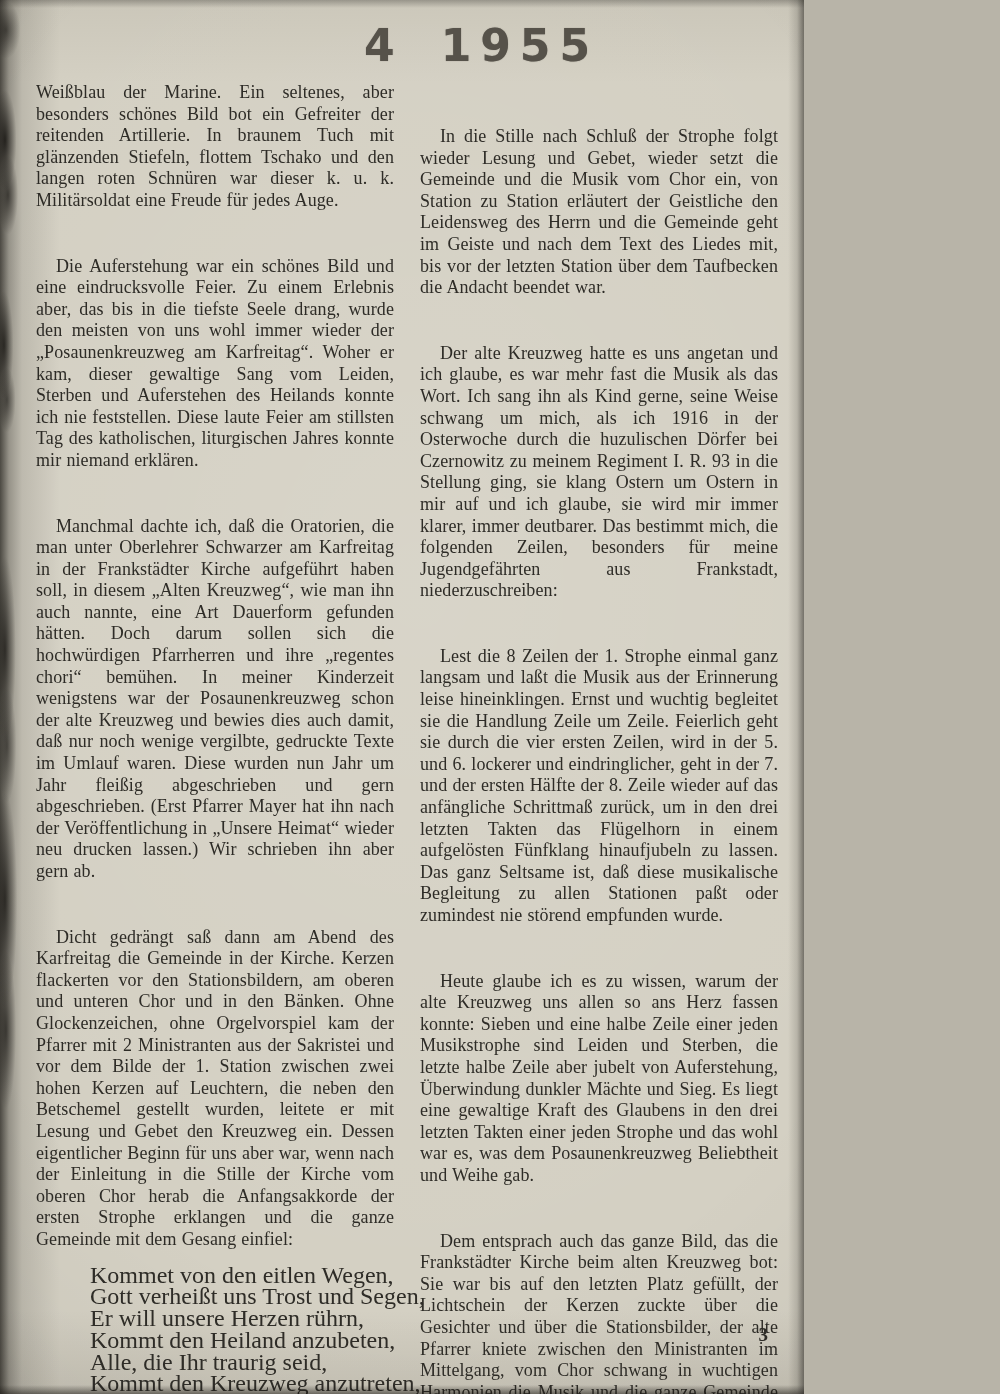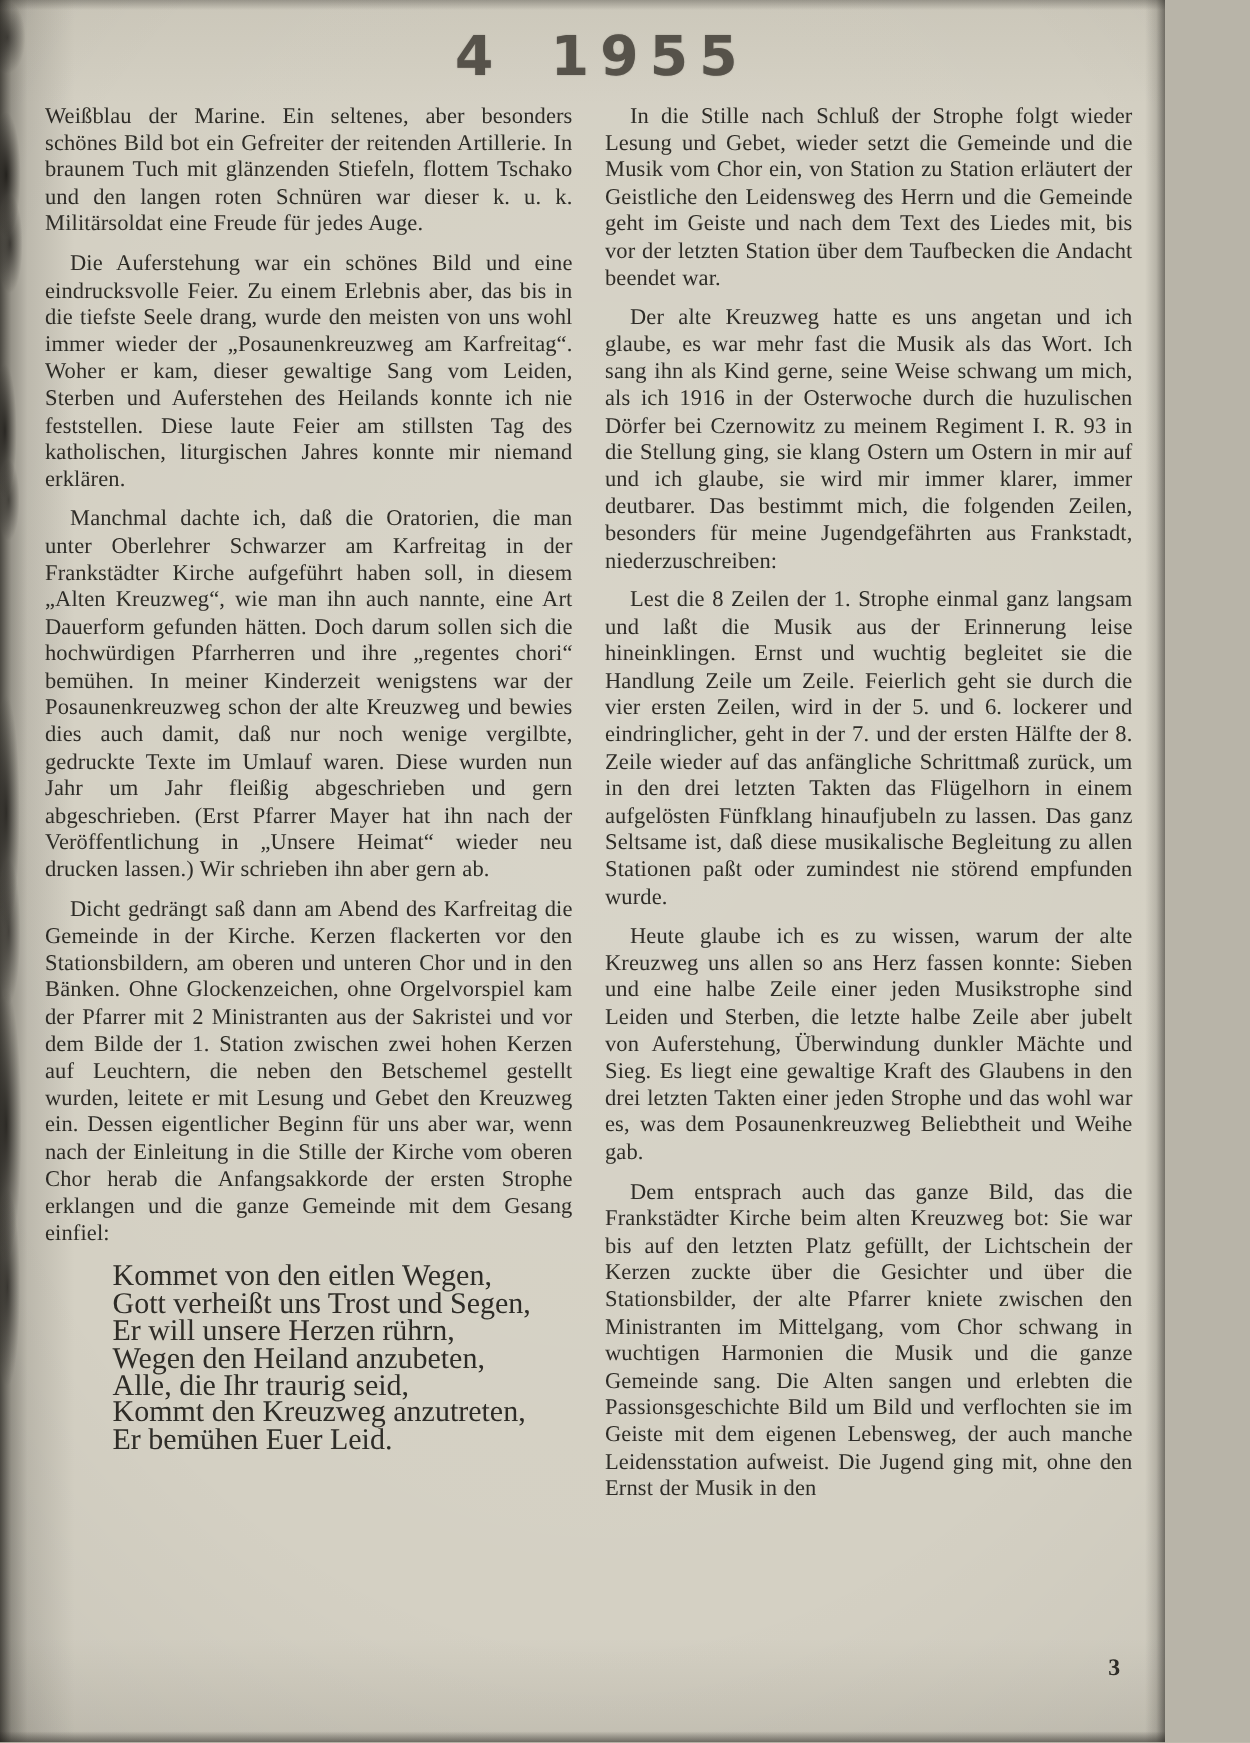--- a/index.html
+++ b/index.html
@@ -2,21 +2,21 @@
 <html lang="de"><head>
 <meta charset="utf-8">
 <style>
   html, body {
     margin: 0;
     padding: 0;
     background: #b8b4a8;
   }
   .page {
     position: relative;
-    width: 932px;
+    width: 804px;
     height: 1394px;
     background-color: #d4d0c3;
     background-image:
       radial-gradient(ellipse 900px 1200px at 52% 42%, rgba(255,255,255,0.10), rgba(0,0,0,0.00) 60%, rgba(0,0,0,0.07) 100%),
       linear-gradient(180deg, rgba(120,115,100,0.10) 0%, rgba(0,0,0,0) 6%, rgba(0,0,0,0) 94%, rgba(80,75,65,0.12) 100%);
     overflow: hidden;
     font-family: "Liberation Serif", "DejaVu Serif", serif;
     color: #2e2c27;
   }
 
@@ -54,20 +54,21 @@
     text-align: justify;
     font-size: 18px;
     line-height: 21.6px;
     letter-spacing: 0.1px;
     word-spacing: 0.5px;
     hyphens: auto;
     -webkit-hyphens: auto;
   }
   .para.indent {
     text-indent: 20px;
+    margin-top: 44px;
   }
   .poem {
     margin: 14px 0 0 54px;
     font-size: 24px;
     line-height: 21.8px;
   }
   .poem-line {
     white-space: nowrap;
   }
 
@@ -132,21 +133,21 @@
 
     <div class="col">
       <p class="para">Weißblau der Marine. Ein seltenes, aber besonders schönes Bild bot ein Gefreiter der reitenden Artillerie. In braunem Tuch mit glänzenden Stiefeln, flottem Tschako und den langen roten Schnüren war dieser k. u. k. Militärsoldat eine Freude für jedes Auge.</p>
       <p class="para indent">Die Auferstehung war ein schönes Bild und eine eindrucksvolle Feier. Zu einem Erlebnis aber, das bis in die tiefste Seele drang, wurde den meisten von uns wohl immer wieder der „Posaunenkreuzweg am Karfreitag“. Woher er kam, dieser gewaltige Sang vom Leiden, Sterben und Auferstehen des Heilands konnte ich nie feststellen. Diese laute Feier am stillsten Tag des katholischen, liturgischen Jahres konnte mir niemand erklären.</p>
       <p class="para indent">Manchmal dachte ich, daß die Oratorien, die man unter Oberlehrer Schwarzer am Karfreitag in der Frankstädter Kirche aufgeführt haben soll, in diesem „Alten Kreuzweg“, wie man ihn auch nannte, eine Art Dauerform gefunden hätten. Doch darum sollen sich die hochwürdigen Pfarrherren und ihre „regentes chori“ bemühen. In meiner Kinderzeit wenigstens war der Posaunenkreuzweg schon der alte Kreuzweg und bewies dies auch damit, daß nur noch wenige vergilbte, gedruckte Texte im Umlauf waren. Diese wurden nun Jahr um Jahr fleißig abgeschrieben und gern abgeschrieben. (Erst Pfarrer Mayer hat ihn nach der Veröffentlichung in „Unsere Heimat“ wieder neu drucken lassen.) Wir schrieben ihn aber gern ab.</p>
       <p class="para indent">Dicht gedrängt saß dann am Abend des Karfreitag die Gemeinde in der Kirche. Kerzen flackerten vor den Stationsbildern, am oberen und unteren Chor und in den Bänken. Ohne Glockenzeichen, ohne Orgelvorspiel kam der Pfarrer mit 2 Ministranten aus der Sakristei und vor dem Bilde der 1. Station zwischen zwei hohen Kerzen auf Leuchtern, die neben den Betschemel gestellt wurden, leitete er mit Lesung und Gebet den Kreuzweg ein. Dessen eigentlicher Beginn für uns aber war, wenn nach der Einleitung in die Stille der Kirche vom oberen Chor herab die Anfangsakkorde der ersten Strophe erklangen und die ganze Gemeinde mit dem Gesang einfiel:</p>
       <div class="poem">
         <div class="poem-line">Kommet von den eitlen Wegen,</div>
         <div class="poem-line">Gott verheißt uns Trost und Segen,</div>
         <div class="poem-line">Er will unsere Herzen rührn,</div>
-        <div class="poem-line">Wegen den Heiland anzubeten,</div>
+        <div class="poem-line">Kommt den Heiland anzubeten,</div>
         <div class="poem-line">Alle, die Ihr traurig seid,</div>
         <div class="poem-line">Kommt den Kreuzweg anzutreten,</div>
         <div class="poem-line">Er bemühen Euer Leid.</div>
       </div>
     </div>
 
     <div class="col">
       <p class="para indent">In die Stille nach Schluß der Strophe folgt wieder Lesung und Gebet, wieder setzt die Gemeinde und die Musik vom Chor ein, von Station zu Station erläutert der Geistliche den Leidensweg des Herrn und die Gemeinde geht im Geiste und nach dem Text des Liedes mit, bis vor der letzten Station über dem Taufbecken die Andacht beendet war.</p>
       <p class="para indent">Der alte Kreuzweg hatte es uns angetan und ich glaube, es war mehr fast die Musik als das Wort. Ich sang ihn als Kind gerne, seine Weise schwang um mich, als ich 1916 in der Osterwoche durch die huzulischen Dörfer bei Czernowitz zu meinem Regiment I. R. 93 in die Stellung ging, sie klang Ostern um Ostern in mir auf und ich glaube, sie wird mir immer klarer, immer deutbarer. Das bestimmt mich, die folgenden Zeilen, besonders für meine Jugendgefährten aus Frankstadt, niederzuschreiben:</p>
       <p class="para indent">Lest die 8 Zeilen der 1. Strophe einmal ganz langsam und laßt die Musik aus der Erinnerung leise hineinklingen. Ernst und wuchtig begleitet sie die Handlung Zeile um Zeile. Feierlich geht sie durch die vier ersten Zeilen, wird in der 5. und 6. lockerer und eindringlicher, geht in der 7. und der ersten Hälfte der 8. Zeile wieder auf das anfängliche Schrittmaß zurück, um in den drei letzten Takten das Flügelhorn in einem aufgelösten Fünfklang hinaufjubeln zu lassen. Das ganz Seltsame ist, daß diese musikalische Begleitung zu allen Stationen paßt oder zumindest nie störend empfunden wurde.</p>

